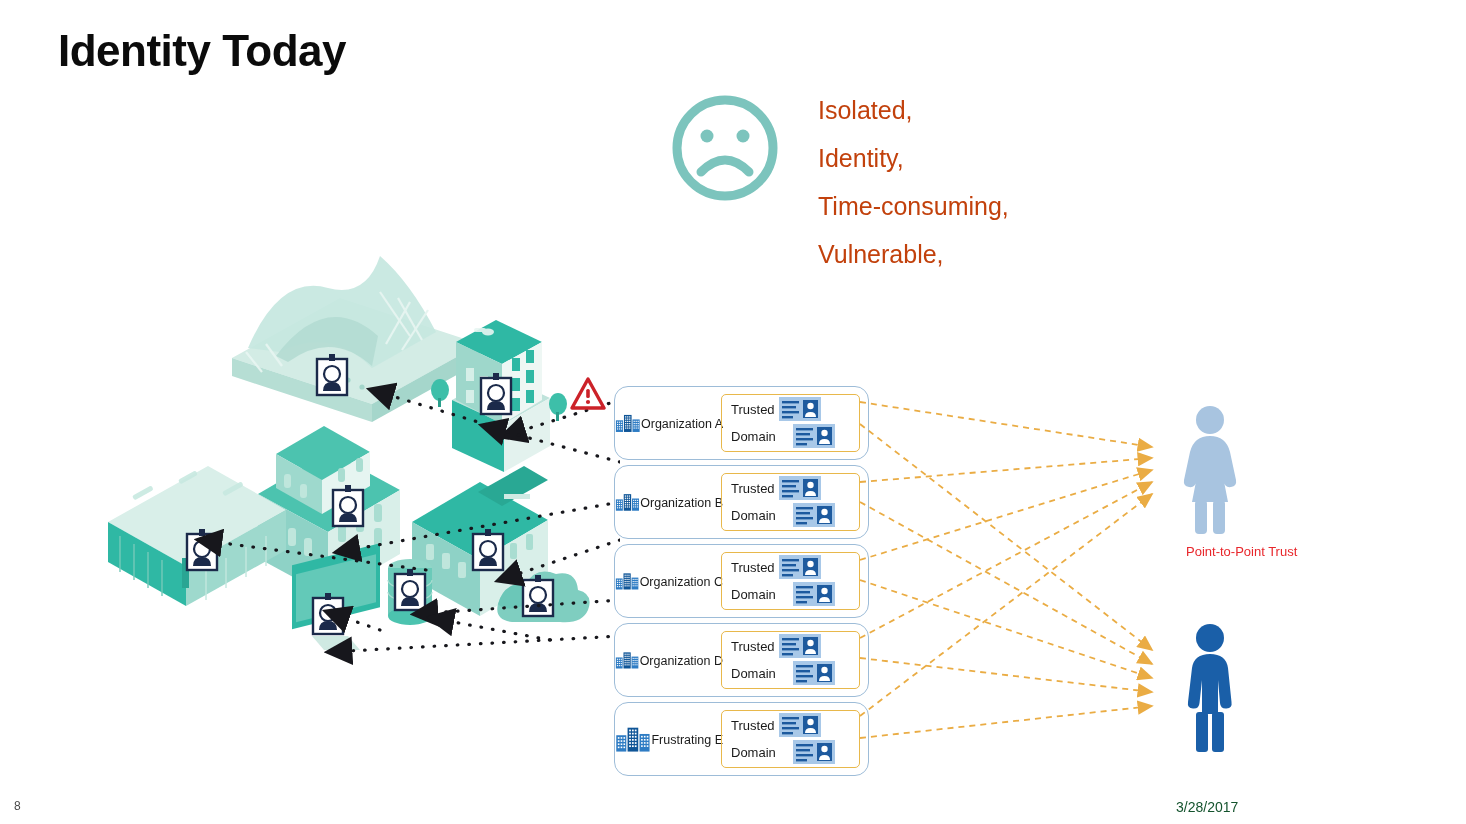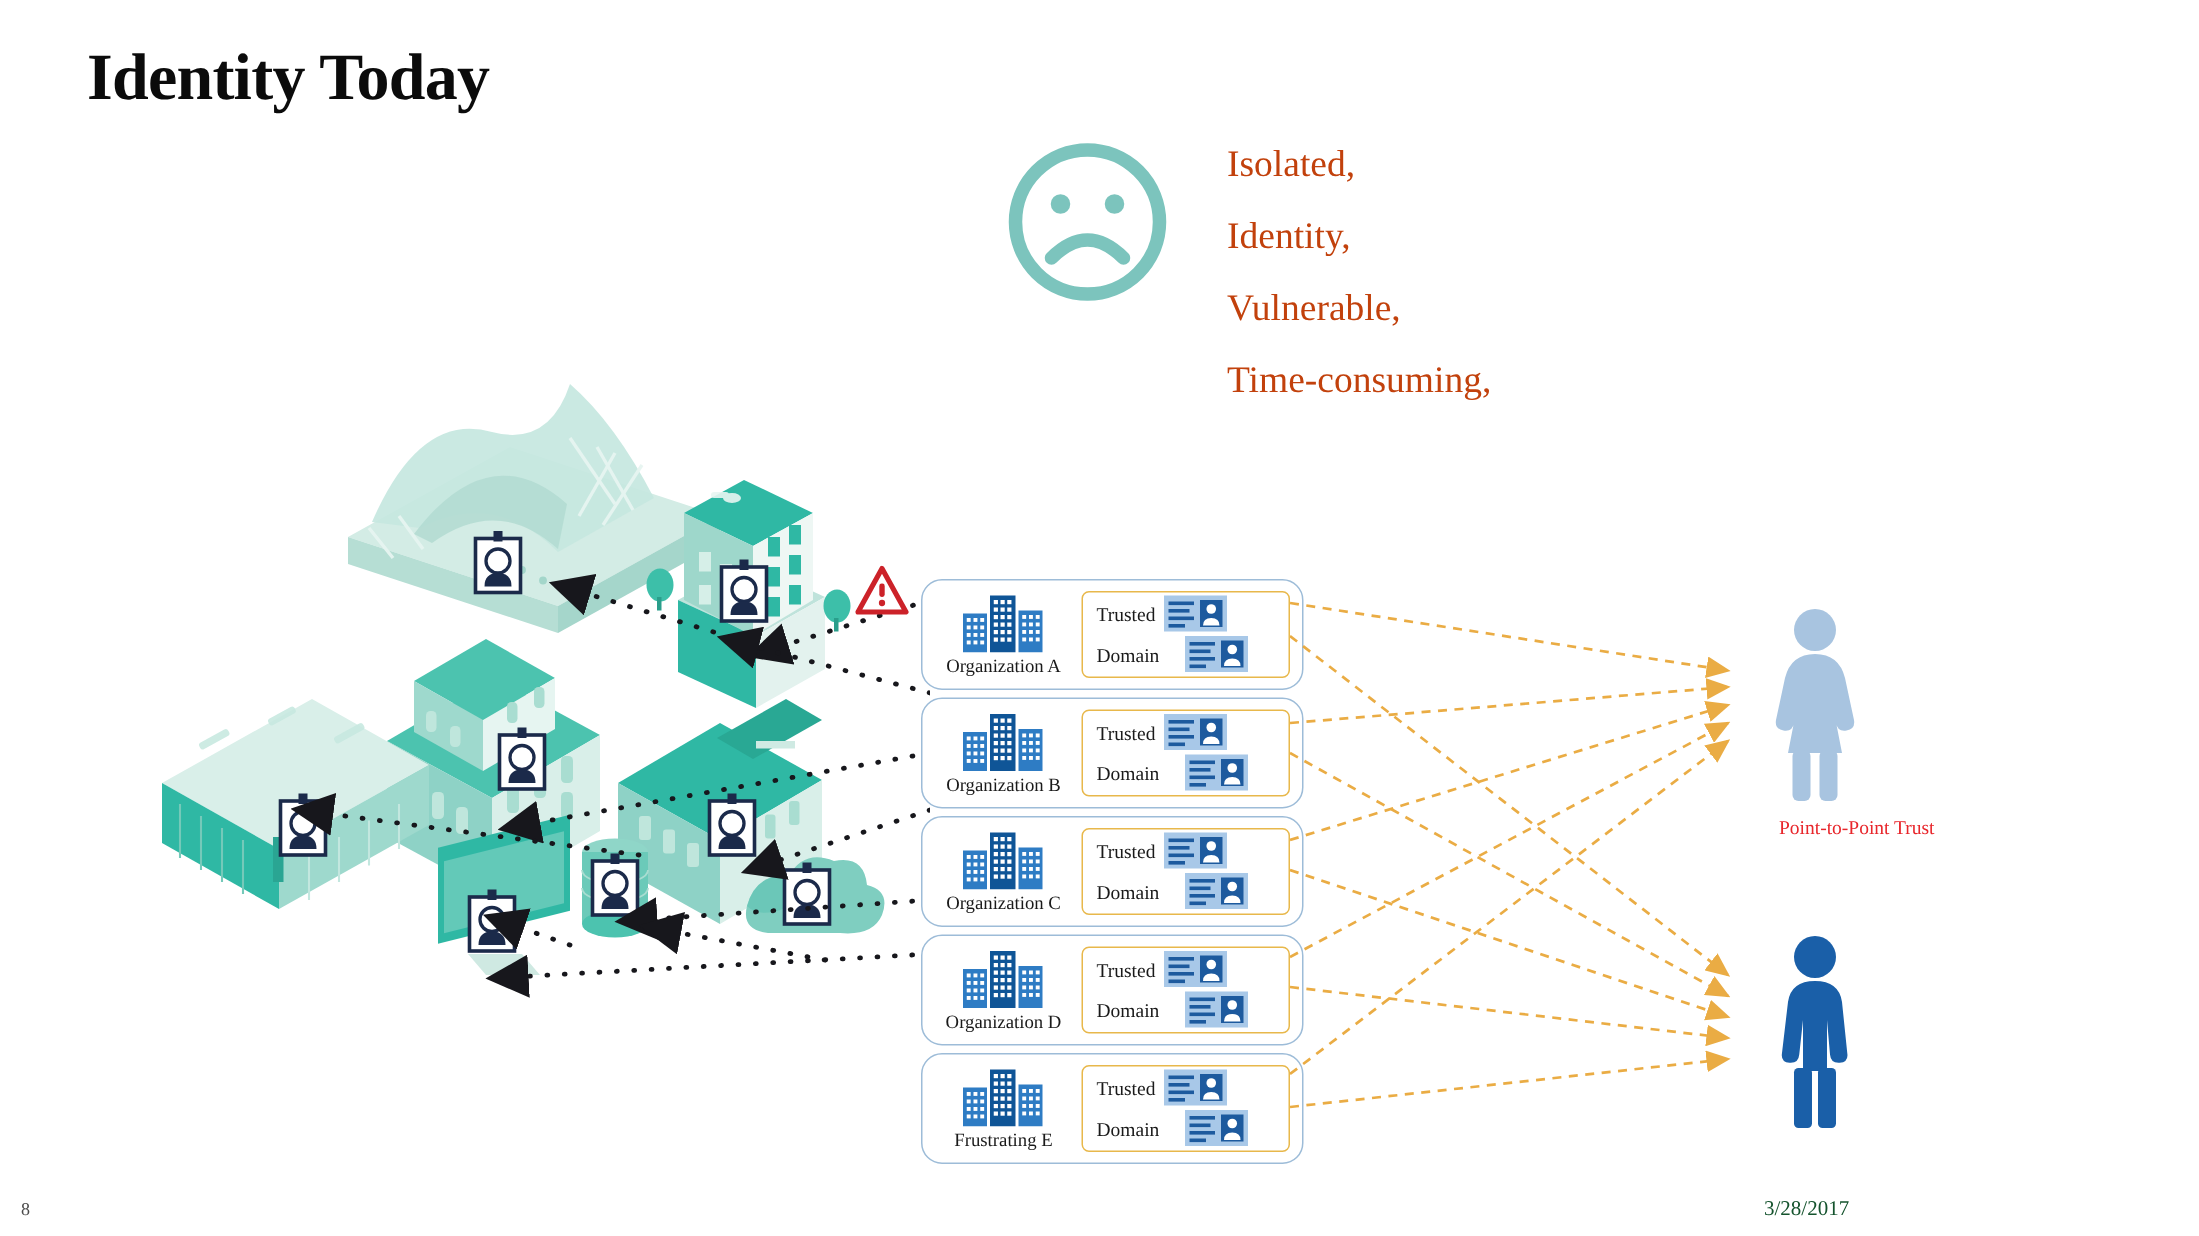--- a/index.html
+++ b/index.html
@@ -1,21 +1,21 @@
 <!DOCTYPE html>
 <html><head>
 <meta charset="utf-8">
 <style>
   html,body{margin:0;padding:0;background:#ffffff;}
   body{
     width:1466px;height:824px;position:relative;overflow:hidden;
     font-family:"Liberation Sans", sans-serif;
     background:#ffffff;
   }
-  .slide{position:absolute;inset:0;font-family:Liberation Serif, serif;}
+  .slide{position:absolute;inset:0;}
 
   
   #page-title{
     position:absolute;left:58px;top:26px;
     font-size:44px;font-weight:bold;color:#0b0b0b;
     letter-spacing:-0.5px;
   }
 
   
   #sad-face-icon{position:absolute;left:668px;top:90px;width:114px;height:116px;}
@@ -31,21 +31,21 @@
   
   #warning-triangle-icon{position:absolute;left:570px;top:377px;width:36px;height:34px;}
 
   
   #organization-list{position:absolute;left:614px;top:386px;width:255px;}
   .org-card{
     position:relative;height:74px;margin-bottom:5px;
     border:1.6px solid #9dbcd8;border-radius:14px;background:#ffffff;
     box-sizing:border-box;display:flex;align-items:center;
   }
-  .org-left{width:108px;display:flex;flex-direction:column;align-items:center;justify-content:center;}
+  .org-left{width:108px;display:flex;flex-direction:row;align-items:center;justify-content:center;}
   .org-buildings{width:58px;height:40px;}
   .org-label{font-size:12.5px;color:#1a1a1a;margin-top:2px;white-space:nowrap;}
   .org-domain{
     position:absolute;left:106px;top:7px;right:8px;bottom:7px;
     border:1.6px solid #e8b84b;border-radius:5px;
     display:flex;align-items:center;box-sizing:border-box;
   }
   .domain-text{margin-left:9px;display:flex;flex-direction:column;line-height:27px;}
   .domain-text span{font-size:13px;color:#1a1a1a;}
   .idcards{position:relative;width:72px;height:56px;margin-left:3px;}
@@ -78,22 +78,22 @@
       <circle cx="57" cy="58" r="48" fill="none" stroke="#7cc4bd" stroke-width="9"></circle>
       <circle cx="39" cy="46" r="6.5" fill="#7cc4bd"></circle>
       <circle cx="75" cy="46" r="6.5" fill="#7cc4bd"></circle>
       <path d="M33 82 Q57 58 81 82" fill="none" stroke="#7cc4bd" stroke-width="9" stroke-linecap="round"></path>
     </svg>
   </div>
 
   <div id="adjective-list">
     <div class="adjective">Isolated,</div>
     <div class="adjective">Identity,</div>
+    <div class="adjective">Time-consuming,</div>
     <div class="adjective">Vulnerable,</div>
-    <div class="adjective">Time-consuming,</div>
   </div>
 
   <div id="city-cluster">
     <svg viewBox="0 0 540 430" width="540" height="430">
       <defs>
         <g id="badge">
           <rect x="-15" y="-18" width="30" height="36" fill="#ffffff" stroke="#1b2a4a" stroke-width="2.4"></rect>
           <rect x="-3" y="-23" width="6" height="7" fill="#1b2a4a"></rect>
           <circle cx="0" cy="-3" r="8" fill="#ffffff" stroke="#1b2a4a" stroke-width="2.2"></circle>
           <path d="M-9 14 q0 -9 9 -9 q9 0 9 9 z" fill="#1b2a4a"></path>

